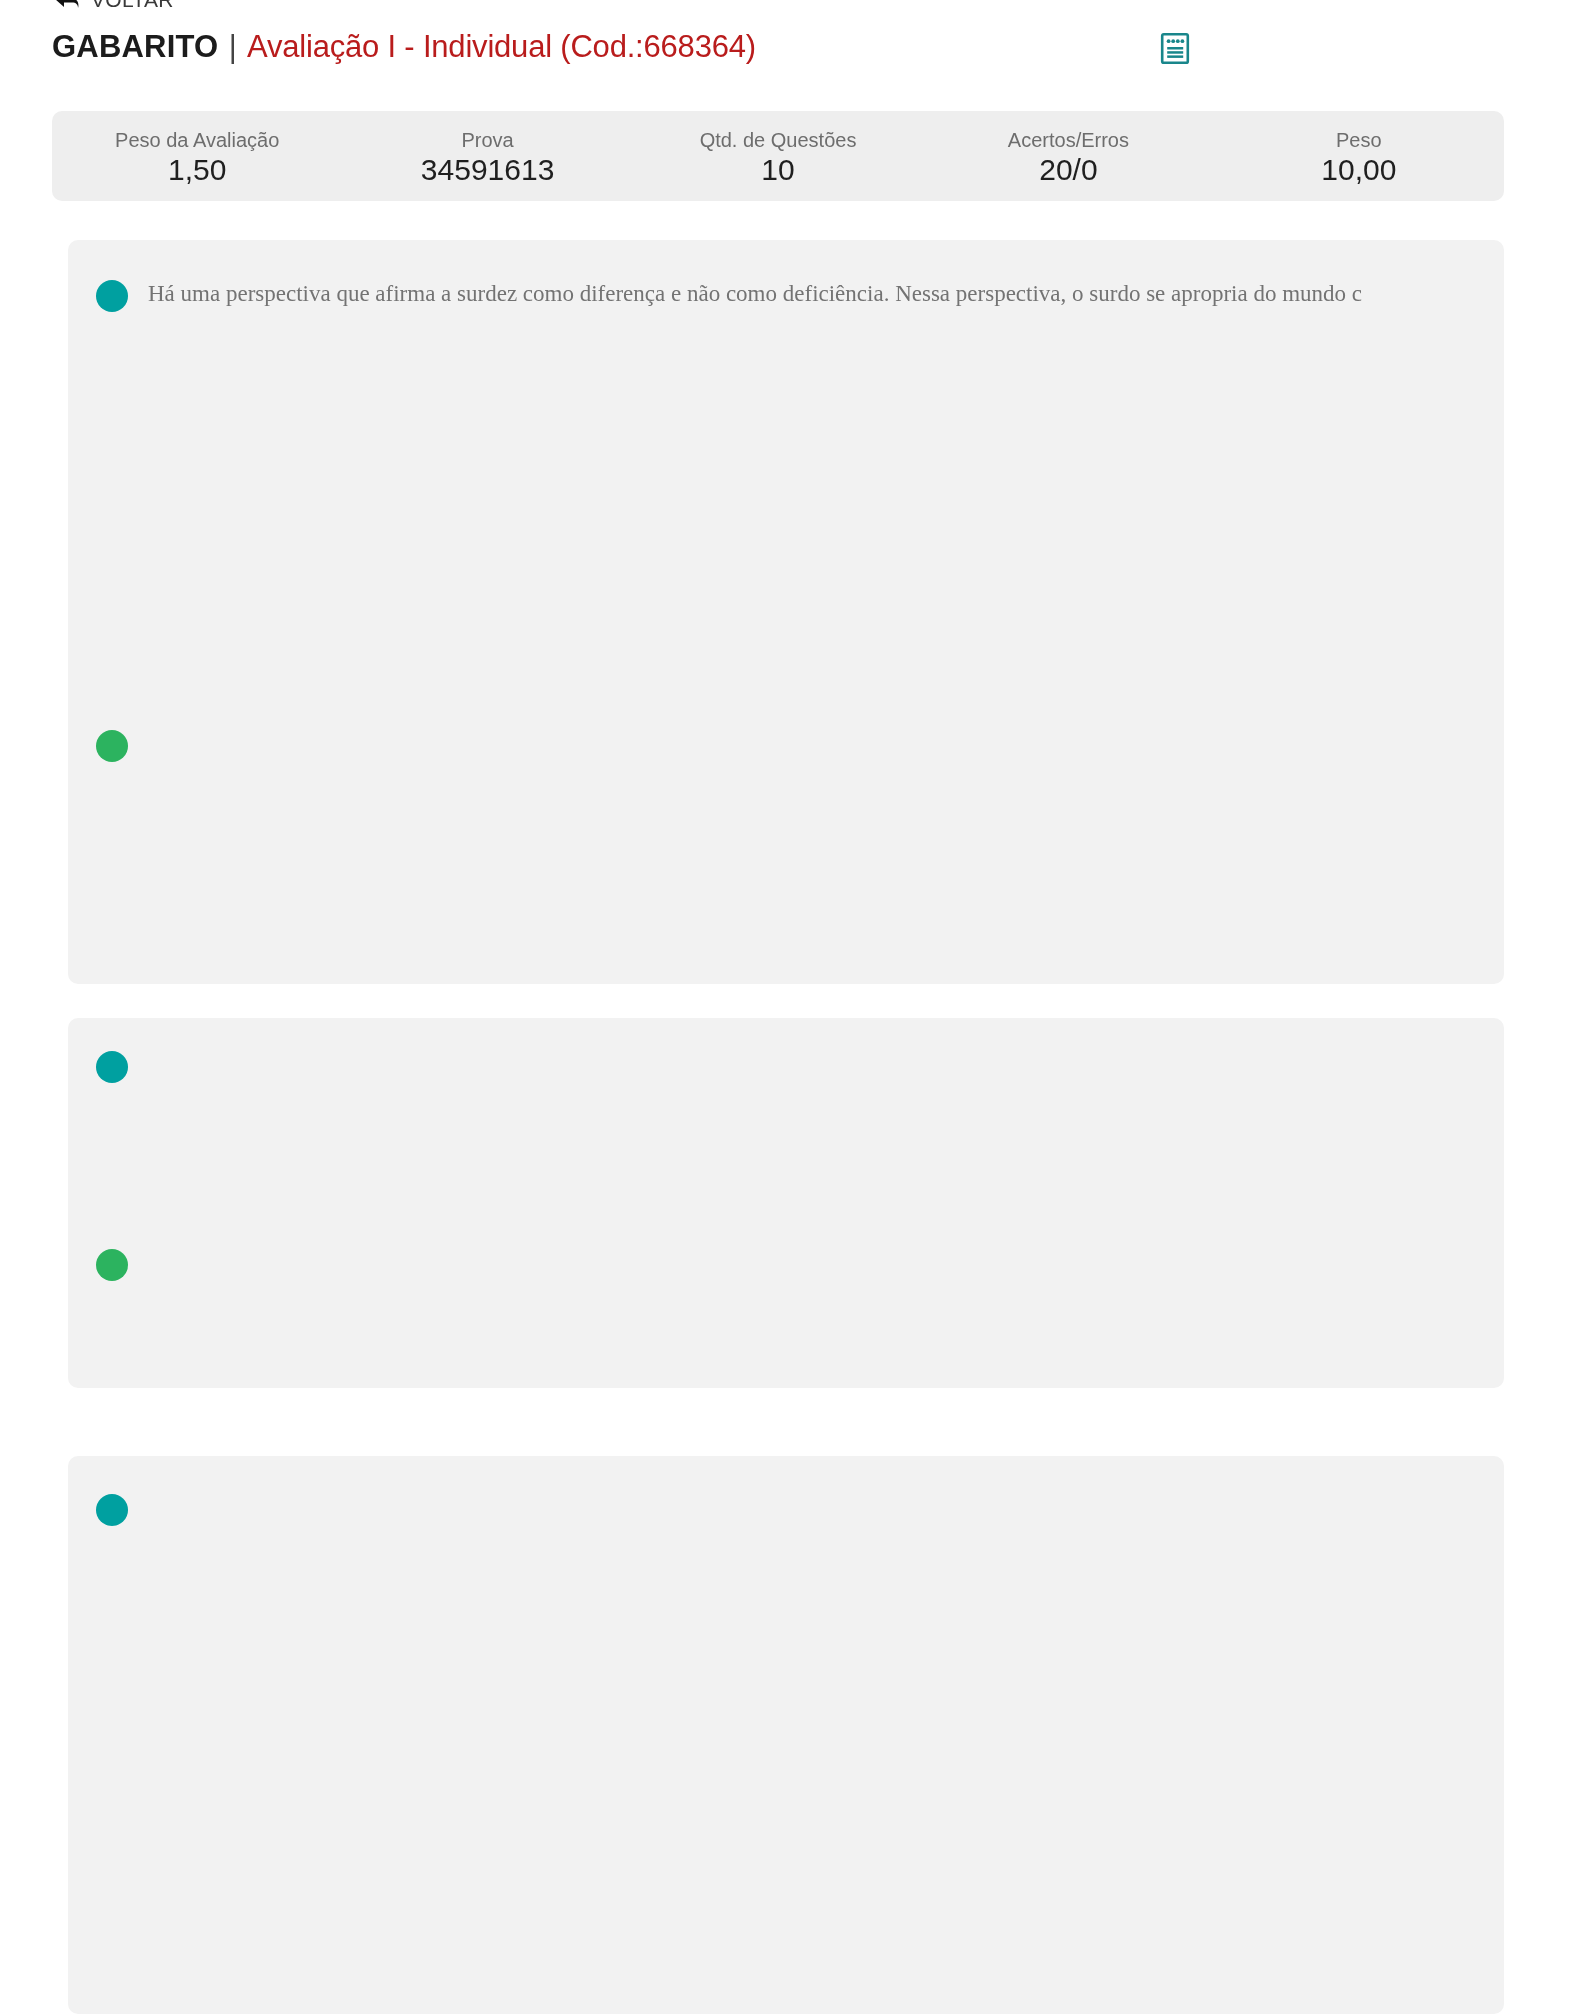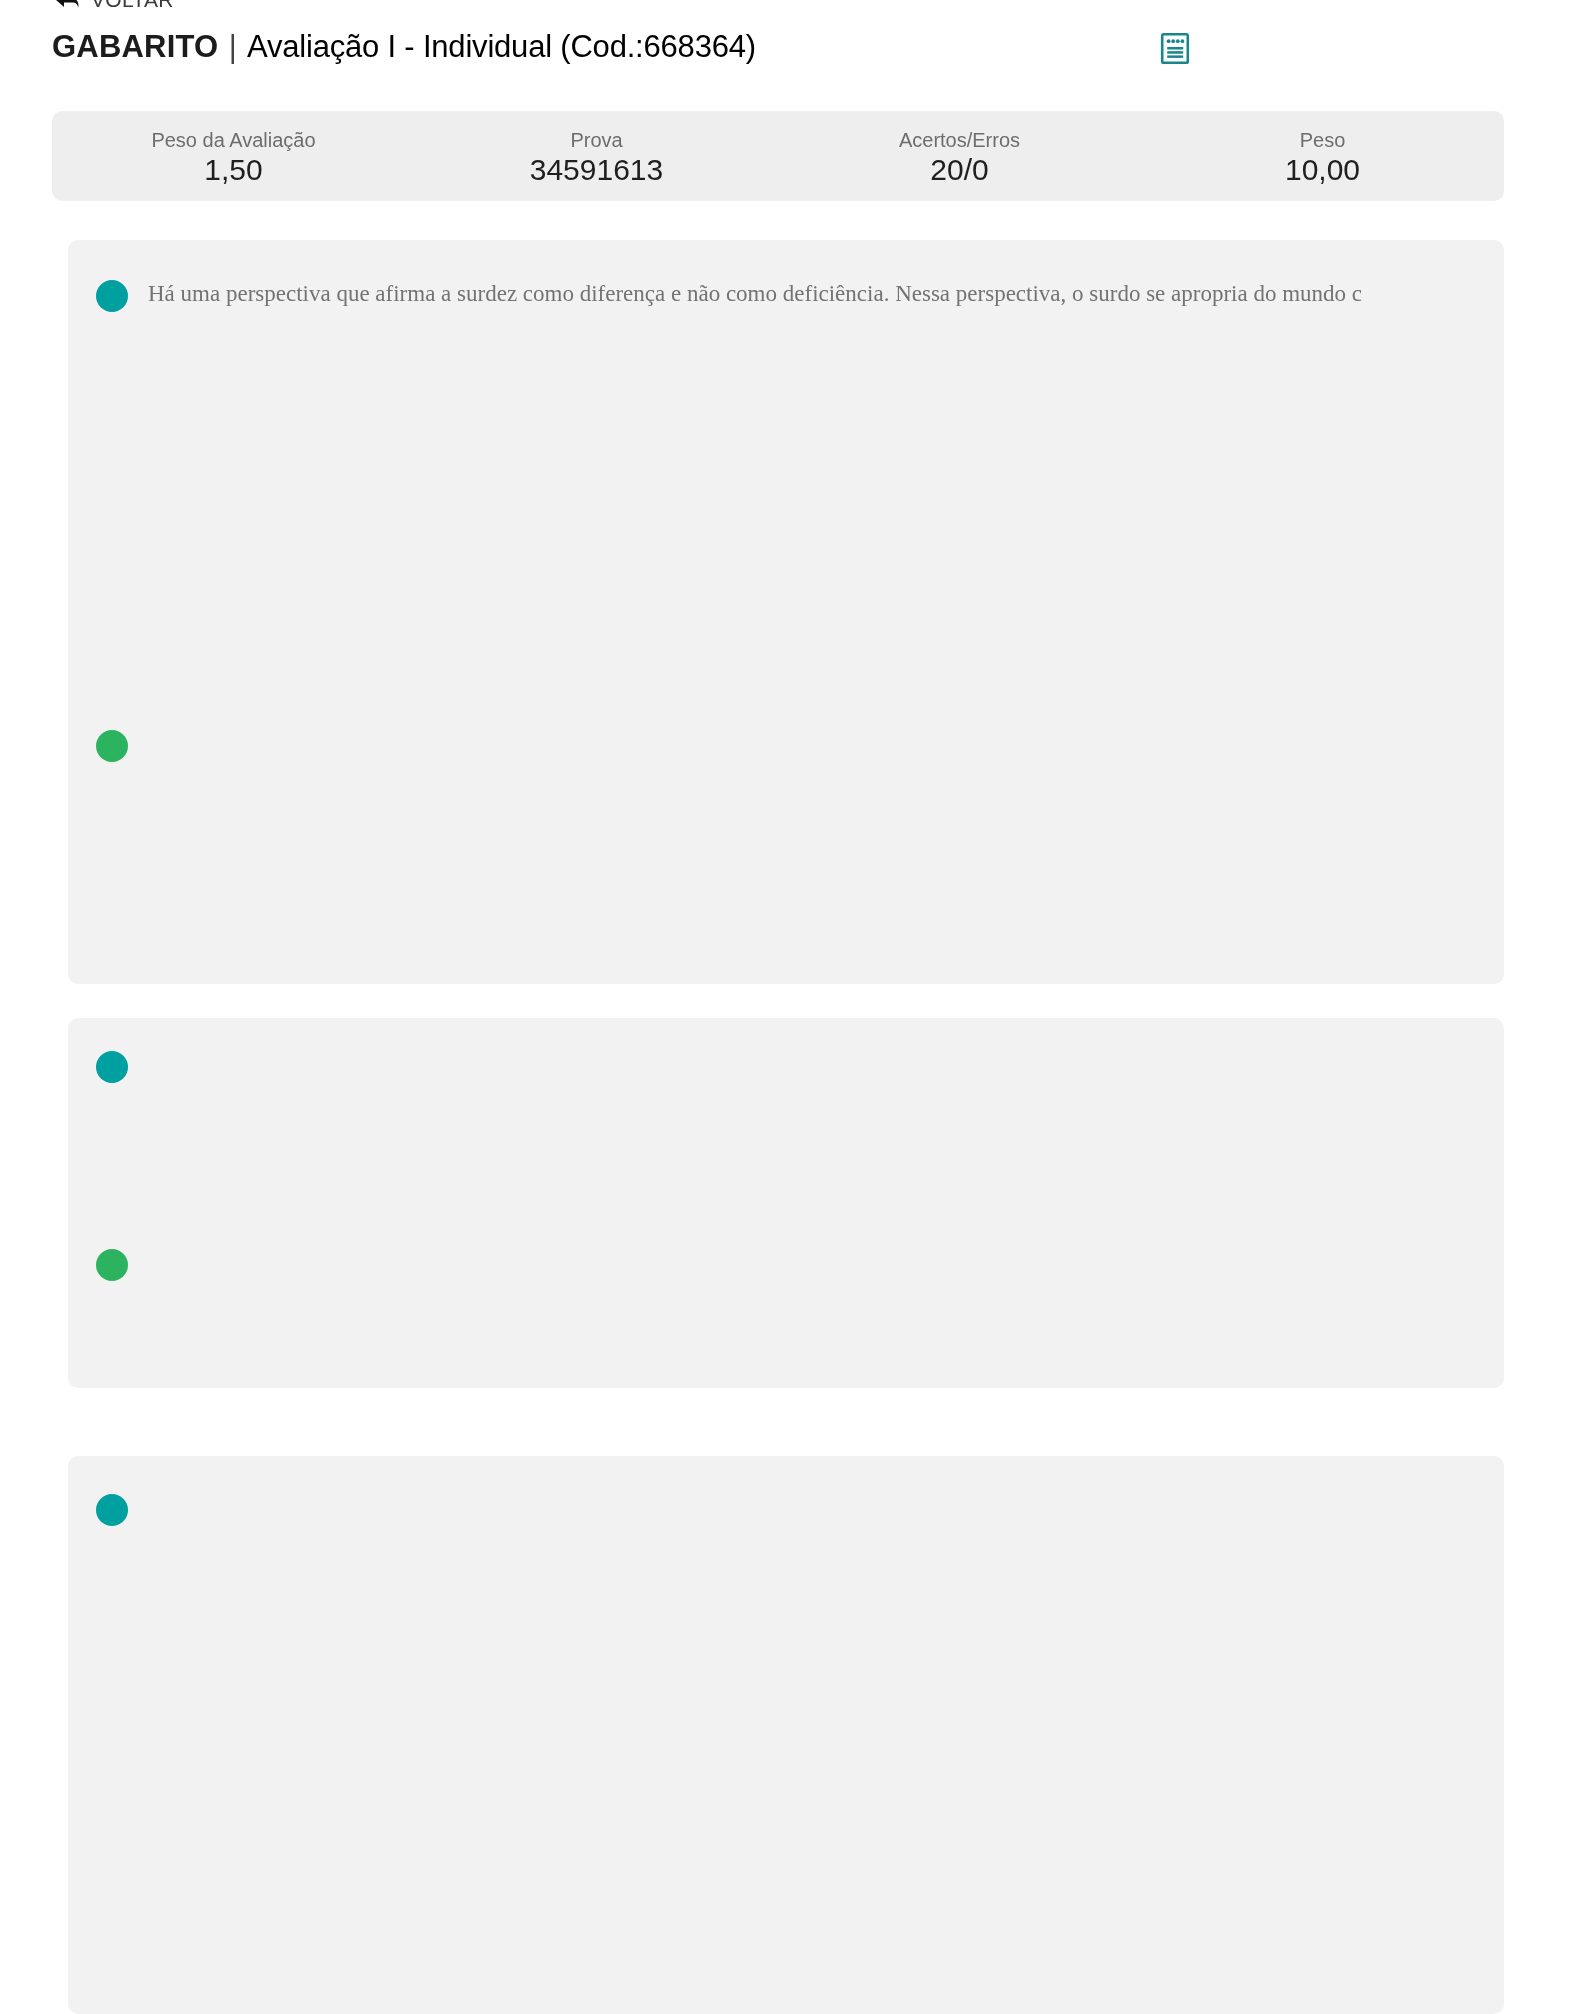--- a/index.html
+++ b/index.html
@@ -64,21 +64,21 @@
     font-weight: 800;
     letter-spacing: 0.2px;
   }
   .page-title .sep {
     font-weight: 300;
     color: #444;
     padding: 0 2px;
   }
   .page-title .light {
     font-weight: 300;
-    color: #000000;
+    color: #b91c1c;
   }
 
   .title-icon-btn {
     position: absolute;
     left: 1155px;
     top: 28px;
     width: 40px;
     height: 40px;
     display: flex;
     align-items: center;
@@ -208,20 +208,24 @@
   <div class="stat-cell">
     <div class="stat-label">Peso da Avaliação</div>
     <div class="stat-value">1,50</div>
   </div>
 
   <div class="stat-cell">
     <div class="stat-label">Prova</div>
     <div class="stat-value">34591613</div>
   </div>
 
+  <div class="stat-cell">
+    <div class="stat-label">Qtd. de Questões</div>
+    <div class="stat-value">10</div>
+  </div>
 
   <div class="stat-cell">
     <div class="stat-label">Acertos/Erros</div>
     <div class="stat-value">20/0</div>
   </div>
 
   <div class="stat-cell">
     <div class="stat-label">Peso</div>
     <div class="stat-value">10,00</div>
   </div>

